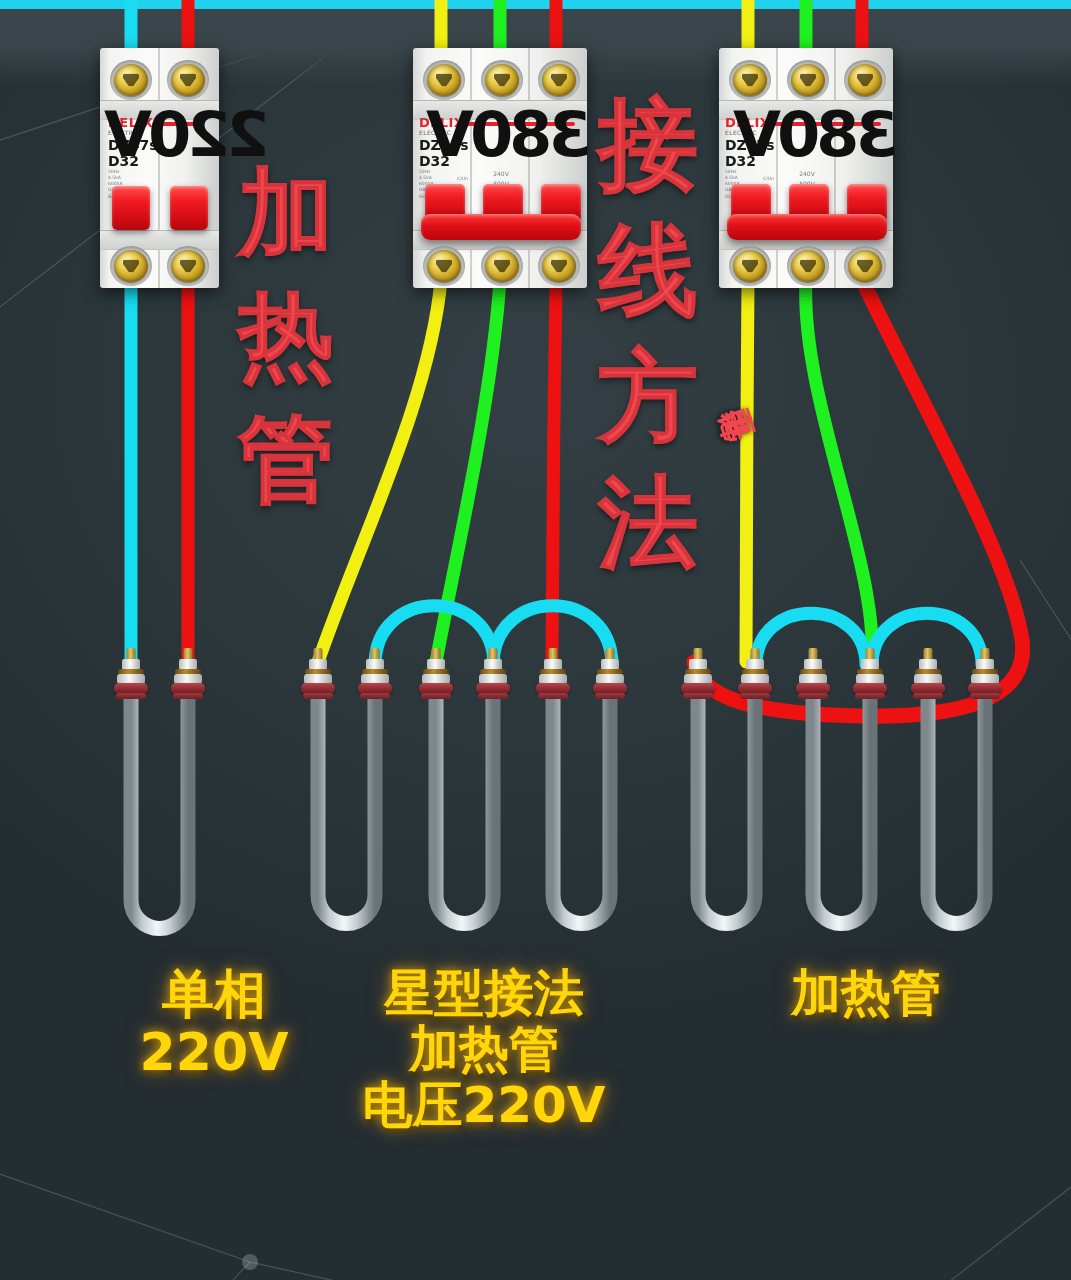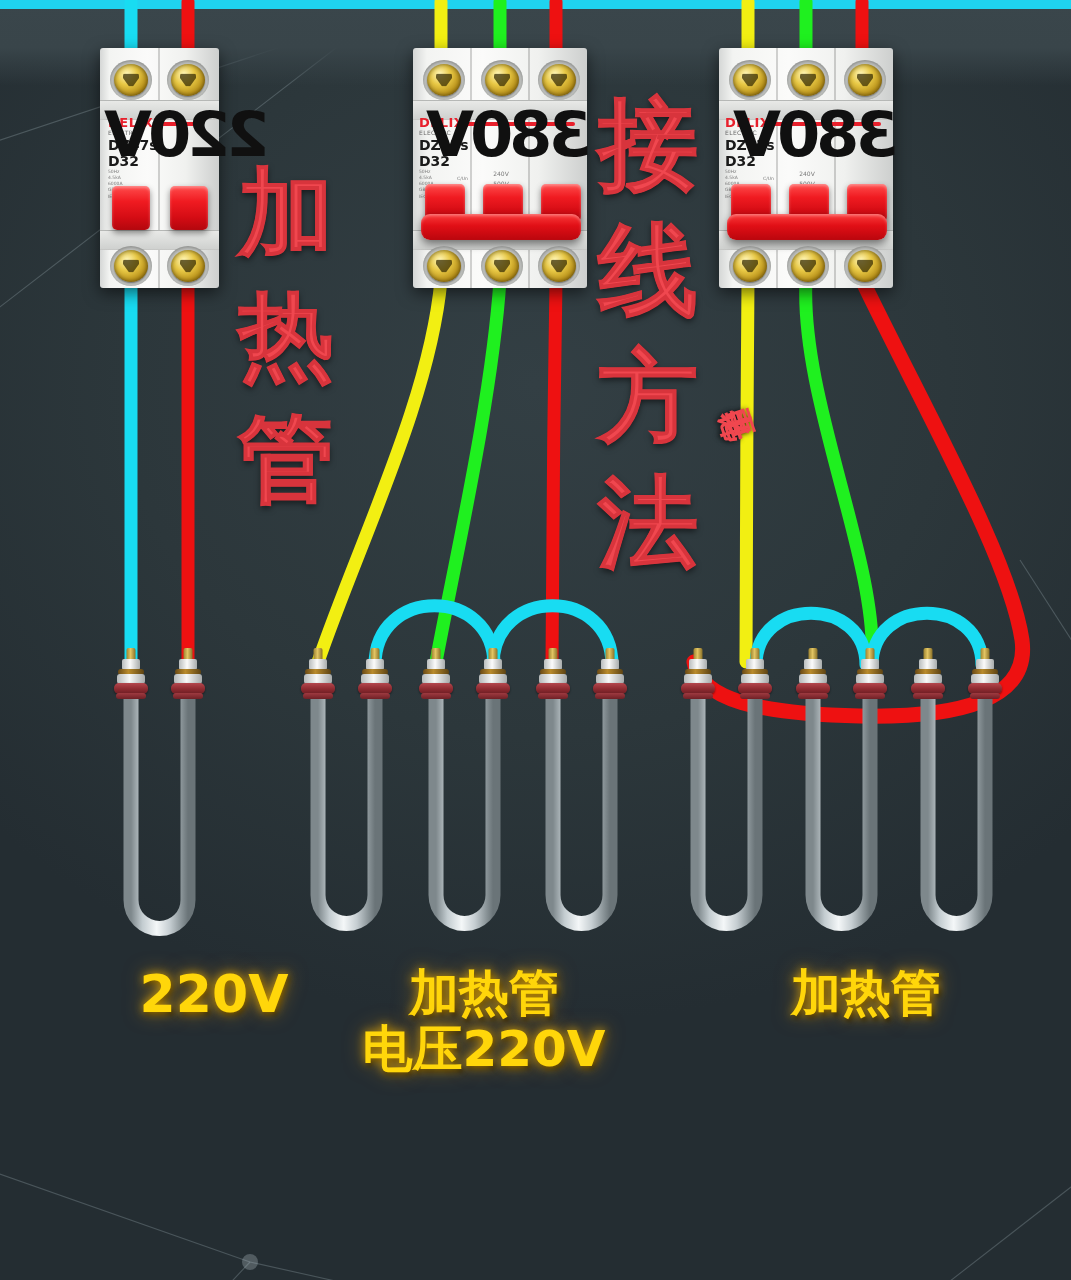--- a/index.html
+++ b/index.html
@@ -478,24 +478,26 @@
   <div class="cn-red v-col" style="left:598px; top:82px; font-size:100px; line-height:1.26;">
     <span>接</span>
     <span>线</span>
     <span>方</span>
     <span>法</span>
   </div>
 
   <div class="sig" style="left:770px; top:392px; transform:rotate(72deg); writing-mode:vertical-rl;">电工老计</div>
 
   <div class="cn-yellow" style="left:96px; top:965px; width:236px; font-size:52px;">
+    <div>单相</div>
     <div>220V</div>
   </div>
 
   <div class="cn-yellow" style="left:336px; top:965px; width:296px; font-size:50px;">
+    <div>星型接法</div>
     <div>加热管</div>
     <div>电压220V</div>
   </div>
 
   <div class="cn-yellow" style="left:718px; top:965px; width:296px; font-size:50px;">
     <div>加热管</div>
   </div>
 
 </div>
 

